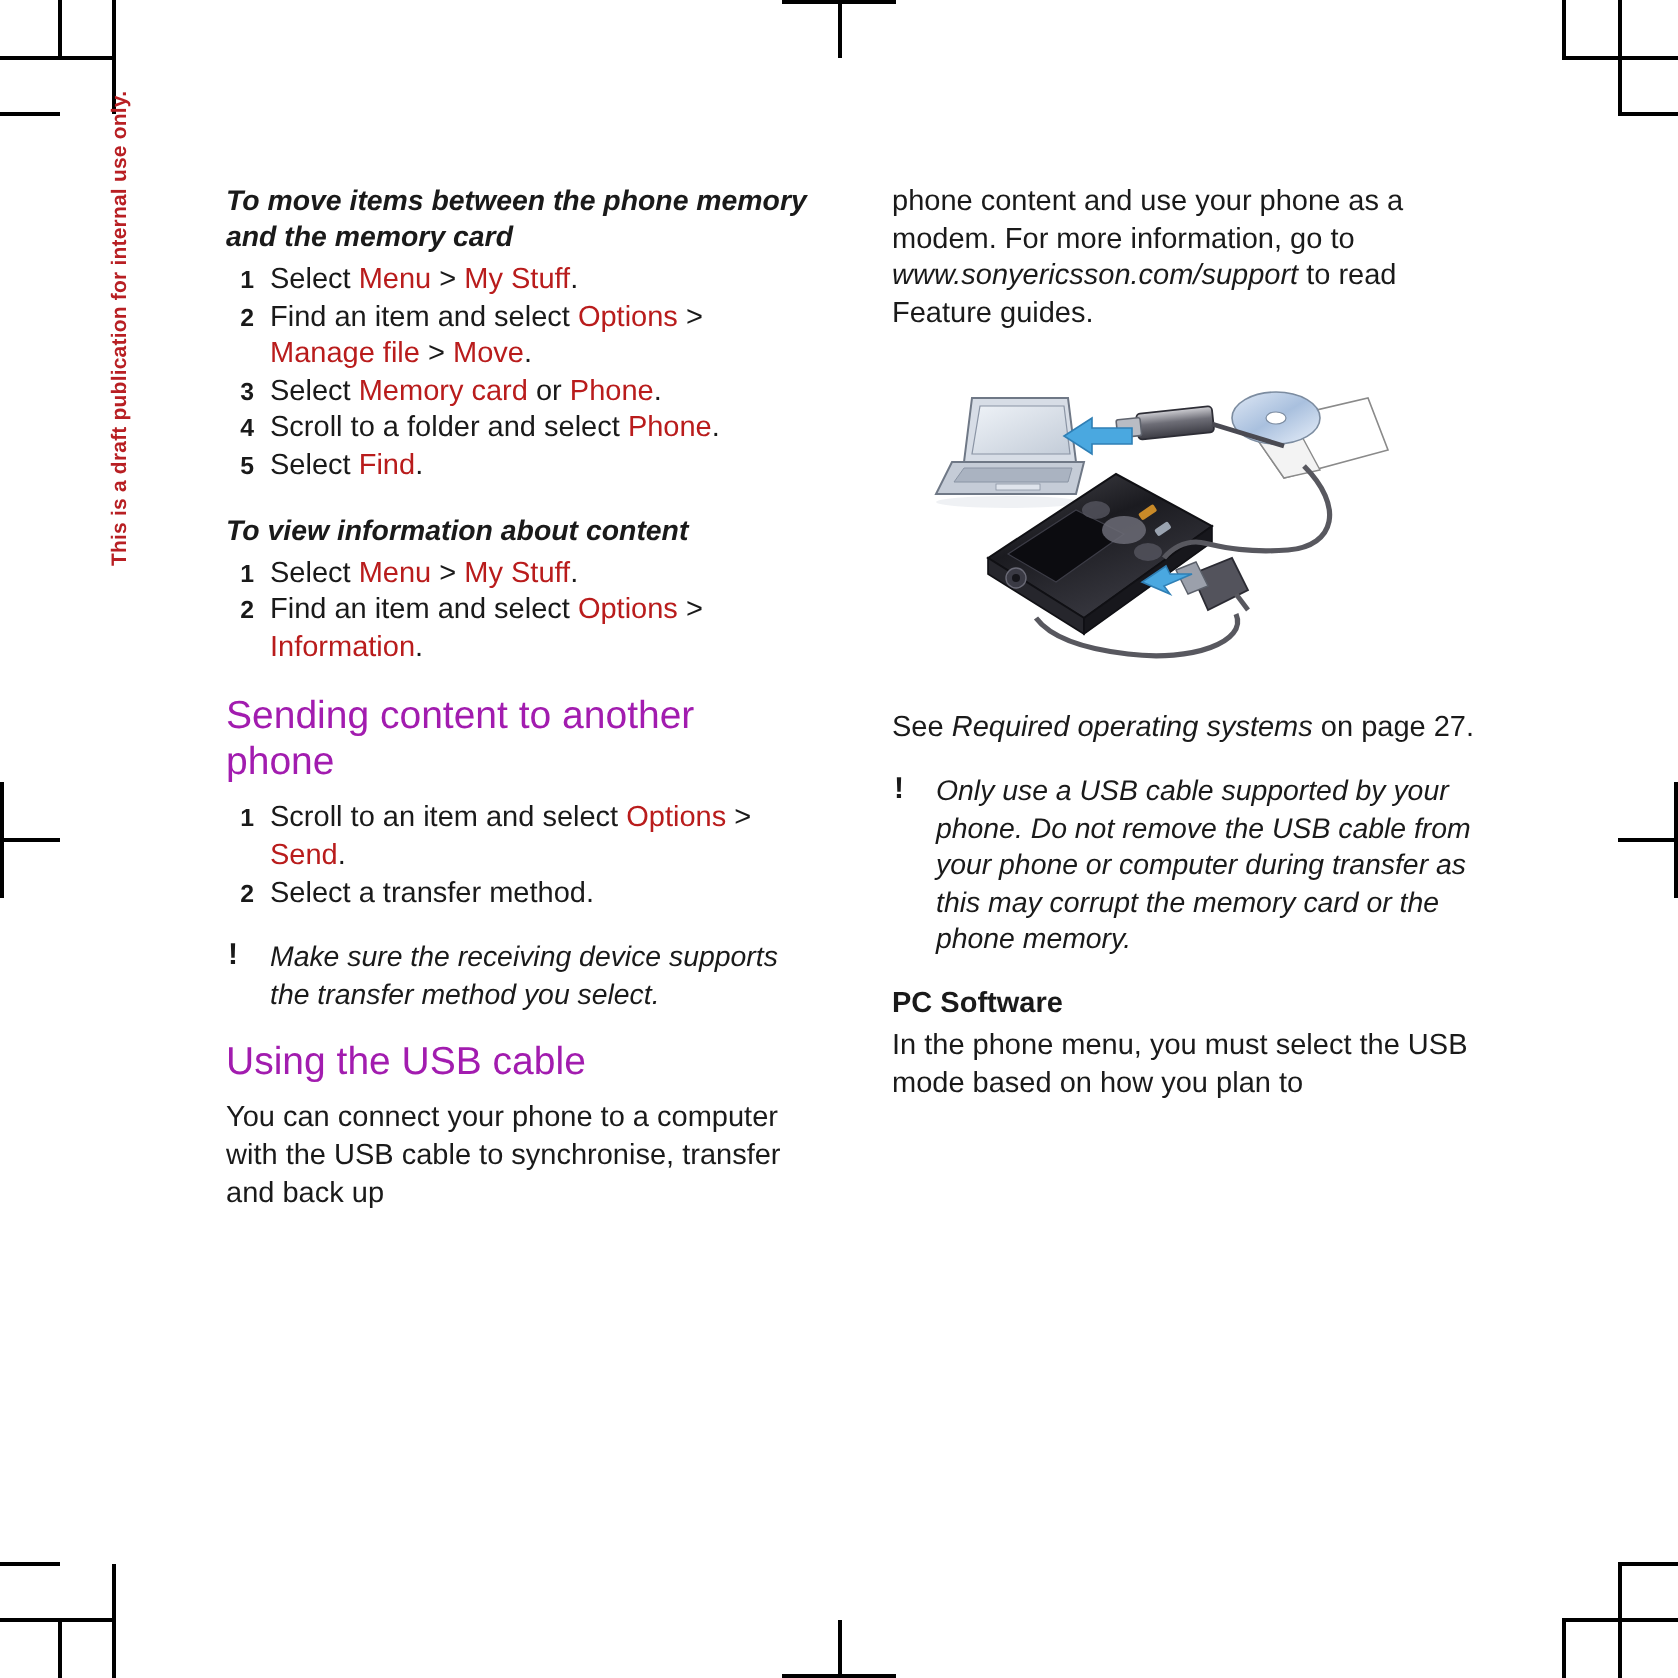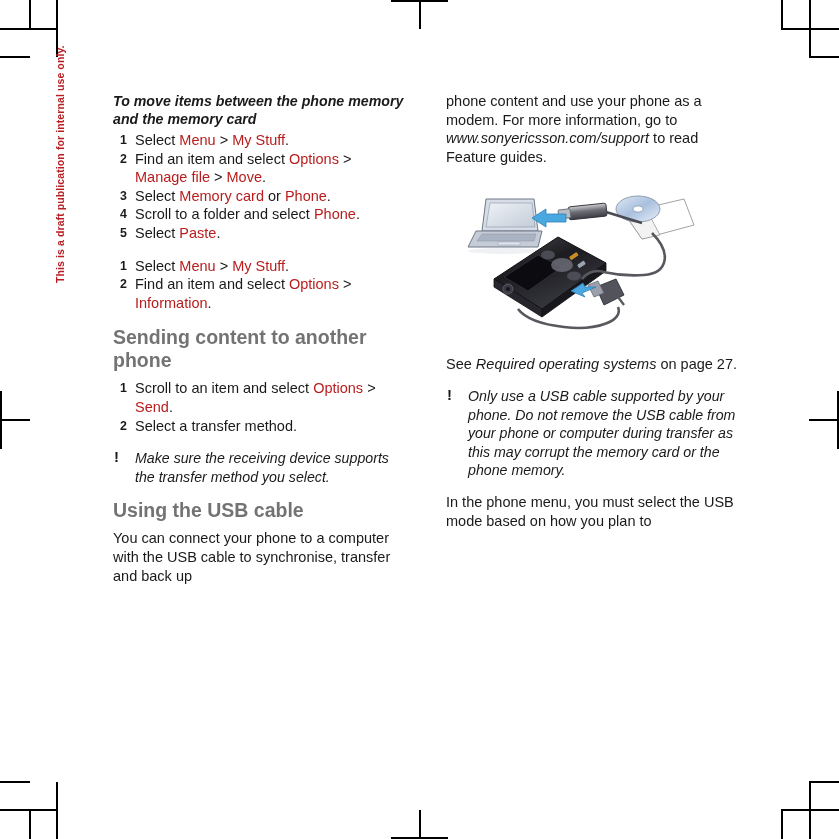--- a/index.html
+++ b/index.html
@@ -40,23 +40,23 @@
   .col {
     position: absolute;
     top: 92px;
     width: 292px;
   }
   .col-left  { left: 113px; }
   .col-right { left: 446px; }
 
   
   .h1 {
-    color: #737373;
+    color: #a21caf;
     font-size: 19.5px;
-    font-weight: bold;
+    font-weight: normal;
     line-height: 23px;
     margin: 0 0 7px 0;
   }
   .h2 {
     color: #1a1a1a;
     font-size: 14.5px;
     font-weight: bold;
     line-height: 18.5px;
     margin: 0 0 3px 0;
   }
@@ -197,23 +197,24 @@
   <div class="draft-stamp">This is a draft publication for internal use only.</div>
 
   <div class="col col-left">
 
     <h3 class="h-proc">To move items between the phone memory and the memory card</h3>
     <ol class="steps">
         <li><span>Select </span><span class="lnk">Menu</span><span> &gt; </span><span class="lnk">My Stuff</span><span>.</span></li>
         <li><span>Find an item and select </span><span class="lnk">Options</span><span> &gt; </span><span class="lnk">Manage file</span><span> &gt; </span><span class="lnk">Move</span><span>.</span></li>
         <li><span>Select </span><span class="lnk">Memory card</span><span> or </span><span class="lnk">Phone</span><span>.</span></li>
         <li><span>Scroll to a folder and select </span><span class="lnk">Phone</span><span>.</span></li>
-        <li><span>Select </span><span class="lnk">Paste</span><span>.</span></li>
+        <li><span>Select </span><span class="lnk">Find</span><span>.</span></li>
       </ol>
 
+    <h3 class="h-proc">To view information about content</h3>
     <ol class="steps">
         <li><span>Select </span><span class="lnk">Menu</span><span> &gt; </span><span class="lnk">My Stuff</span><span>.</span></li>
         <li><span>Find an item and select </span><span class="lnk">Options</span><span> &gt; </span><span class="lnk">Information</span><span>.</span></li>
       </ol>
 
     <h2 class="h1">Sending content to another phone</h2>
 
     <ol class="steps">
         <li><span>Scroll to an item and select </span><span class="lnk">Options</span><span> &gt; </span><span class="lnk">Send</span><span>.</span></li>
         <li><span>Select a transfer method.</span></li>
@@ -313,17 +314,18 @@
 
     <p class="body">
       <span>See </span><span class="ital">Required operating systems</span><span> on page 27.</span>
     </p>
 
     <div class="note">
       <span class="bang">!</span>
       <p>Only use a USB cable supported by your phone. Do not remove the USB cable from your phone or computer during transfer as this may corrupt the memory card or the phone memory.</p>
     </div>
 
+    <h2 class="h2">PC Software</h2>
     <p class="body">In the phone menu, you must select the USB mode based on how you plan to</p>
   </div>
 
 
 </div>
 
 </body></html>

